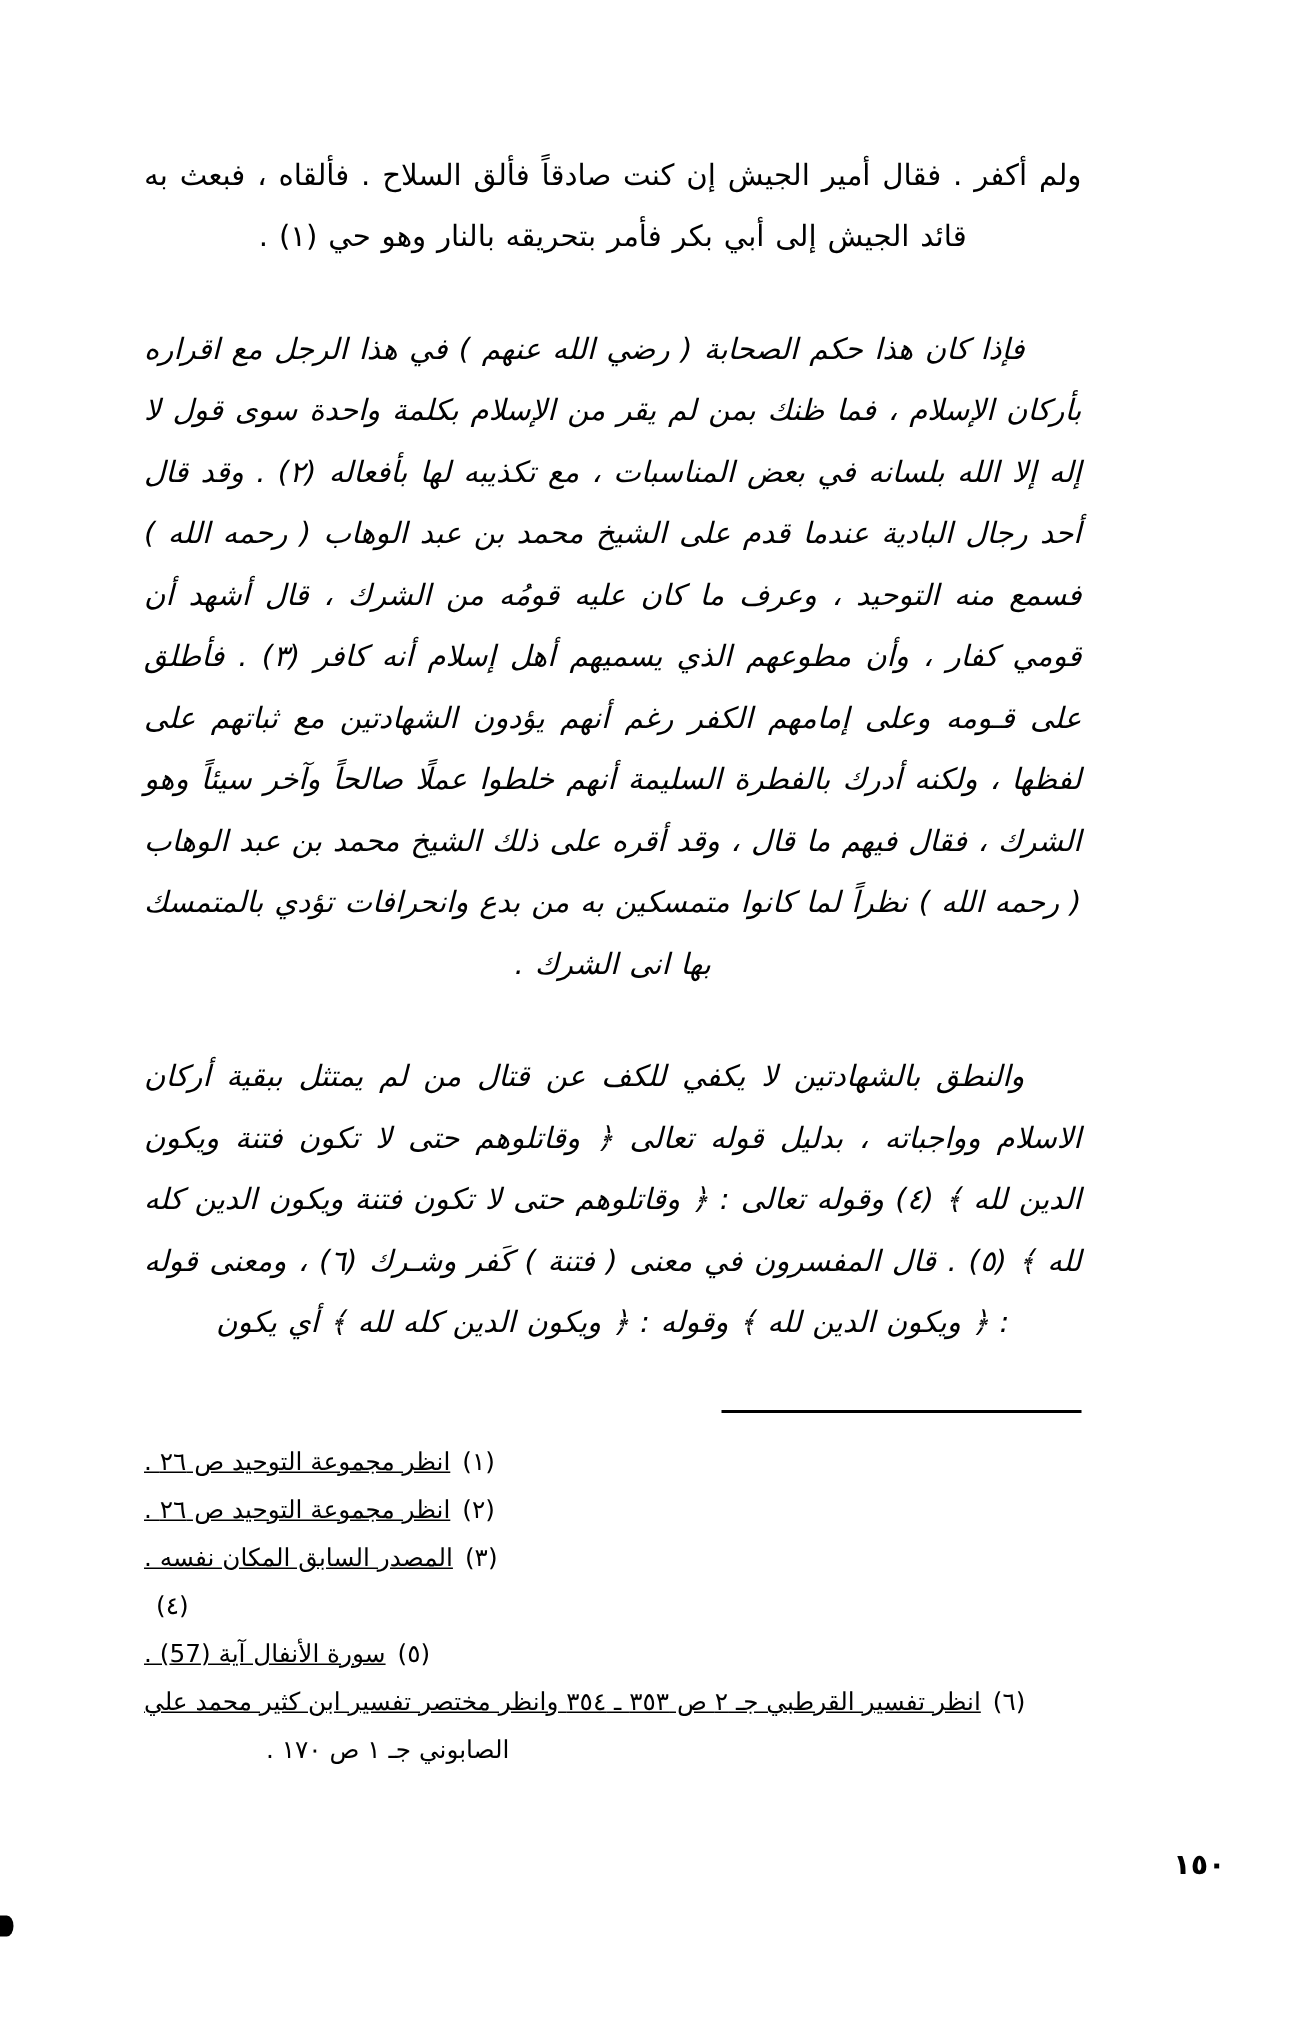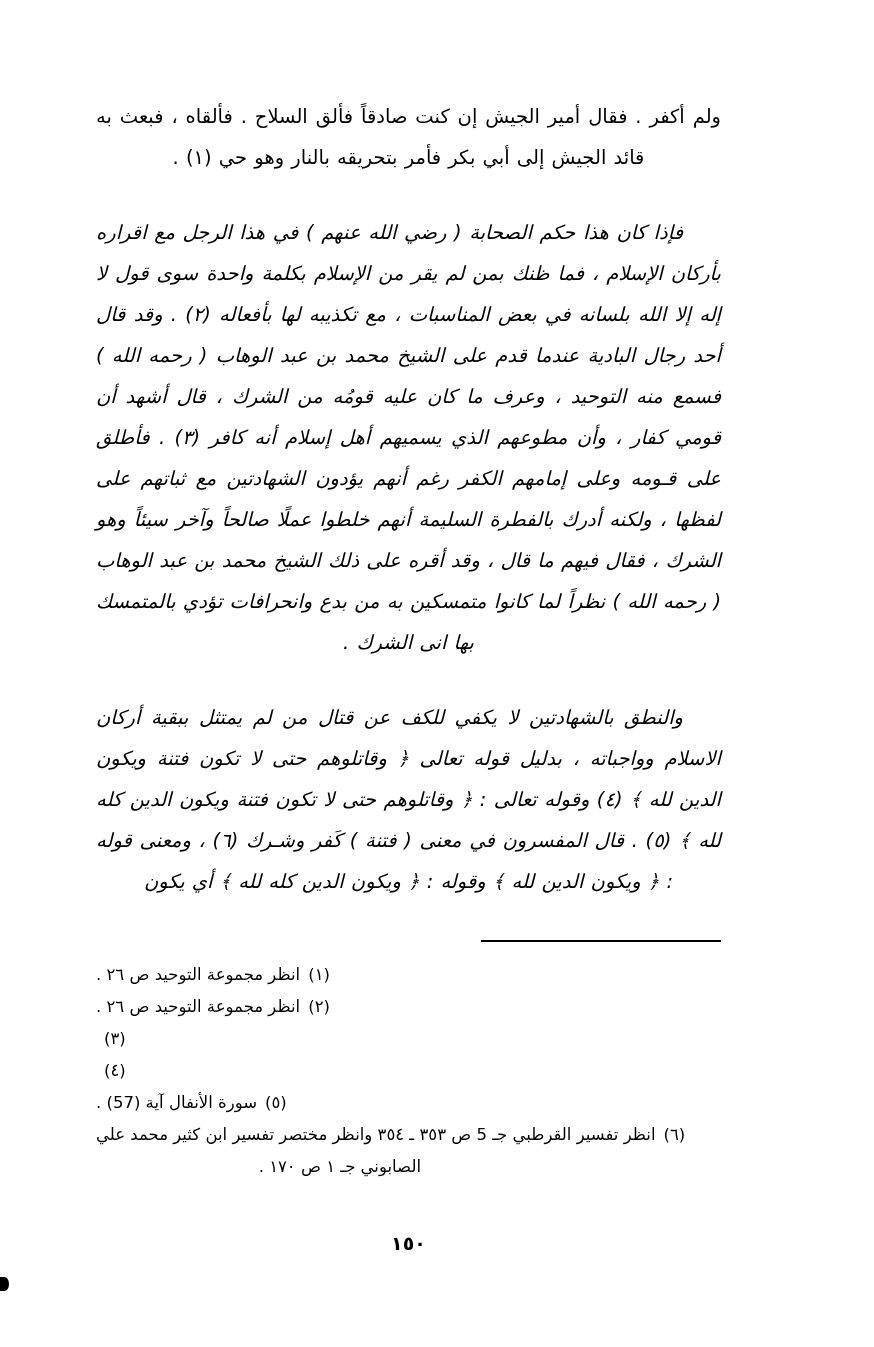--- a/index.html
+++ b/index.html
@@ -75,39 +75,39 @@
   }
   .fn-num {
     flex: 0 0 auto;
     margin-left: 8px;
     white-space: nowrap;
   }
   .fn-text {
     flex: 0 1 auto;
     text-align: center;
     max-width: 640px;
+    text-decoration: underline;
   }
   .fn-row.shortpad { padding-right: 250px; }
   .fn-row.shortpad2 { padding-right: 232px; }
   .fn-row.shortpad4 { padding-right: 280px; }
   .fn-row.shortpad5 { padding-right: 284px; }
   .fn-row.wide { padding-right: 0px; }
   .fn-cont {
-    text-align: right;
+    text-align: center;
     padding-right: 0;
     margin-right: 0;
   }
   .fn-cont-inner { padding-right: 300px; }
 
   .page-number {
     position: absolute;
     top: 1232px;
     left: 0;
     right: 0;
-    text-align: center;
     font-size: 19px;
     font-weight: bold;
     letter-spacing: 1px;
   }
   .edge-mark {
     position: absolute;
     left: 0;
     top: 1277px;
     width: 9px;
     height: 14px;
@@ -150,34 +150,35 @@
         <span class="fn-text">انظر مجموعة التوحيد ص ٢٦ .</span>
       </div>
 
       <div class="fn-row shortpad">
         <span class="fn-num">(٢)</span>
         <span class="fn-text">انظر مجموعة التوحيد ص ٢٦ .</span>
       </div>
 
       <div class="fn-row shortpad2">
         <span class="fn-num">(٣)</span>
+        <span class="fn-text">المصدر السابق المكان نفسه .</span>
       </div>
 
       <div class="fn-row shortpad4">
         <span class="fn-num">(٤)</span>
       </div>
 
       <div class="fn-row shortpad5">
         <span class="fn-num">(٥)</span>
         <span class="fn-text">سورة الأنفال آية (57) .</span>
       </div>
 
       <div class="fn-row wide">
         <span class="fn-num">(٦)</span>
-        <span class="fn-text">انظر تفسير القرطبي جـ 5 ص ٣٥٣ ـ ٣٥٤ وانظر مختصر تفسير ابن كثير محمد علي</span>
+        <span class="fn-text">انظر تفسير القرطبي جـ ٢ ص ٣٥٣ ـ ٣٥٤ وانظر مختصر تفسير ابن كثير محمد علي</span>
       </div>
       <div class="fn-cont">
         <div class="fn-cont-inner">الصابوني جـ ١ ص ١٧٠ .</div>
       </div>
 
     </div>
   </div>
 
   <div class="page-number">١٥٠</div>
   <div class="edge-mark"></div>

